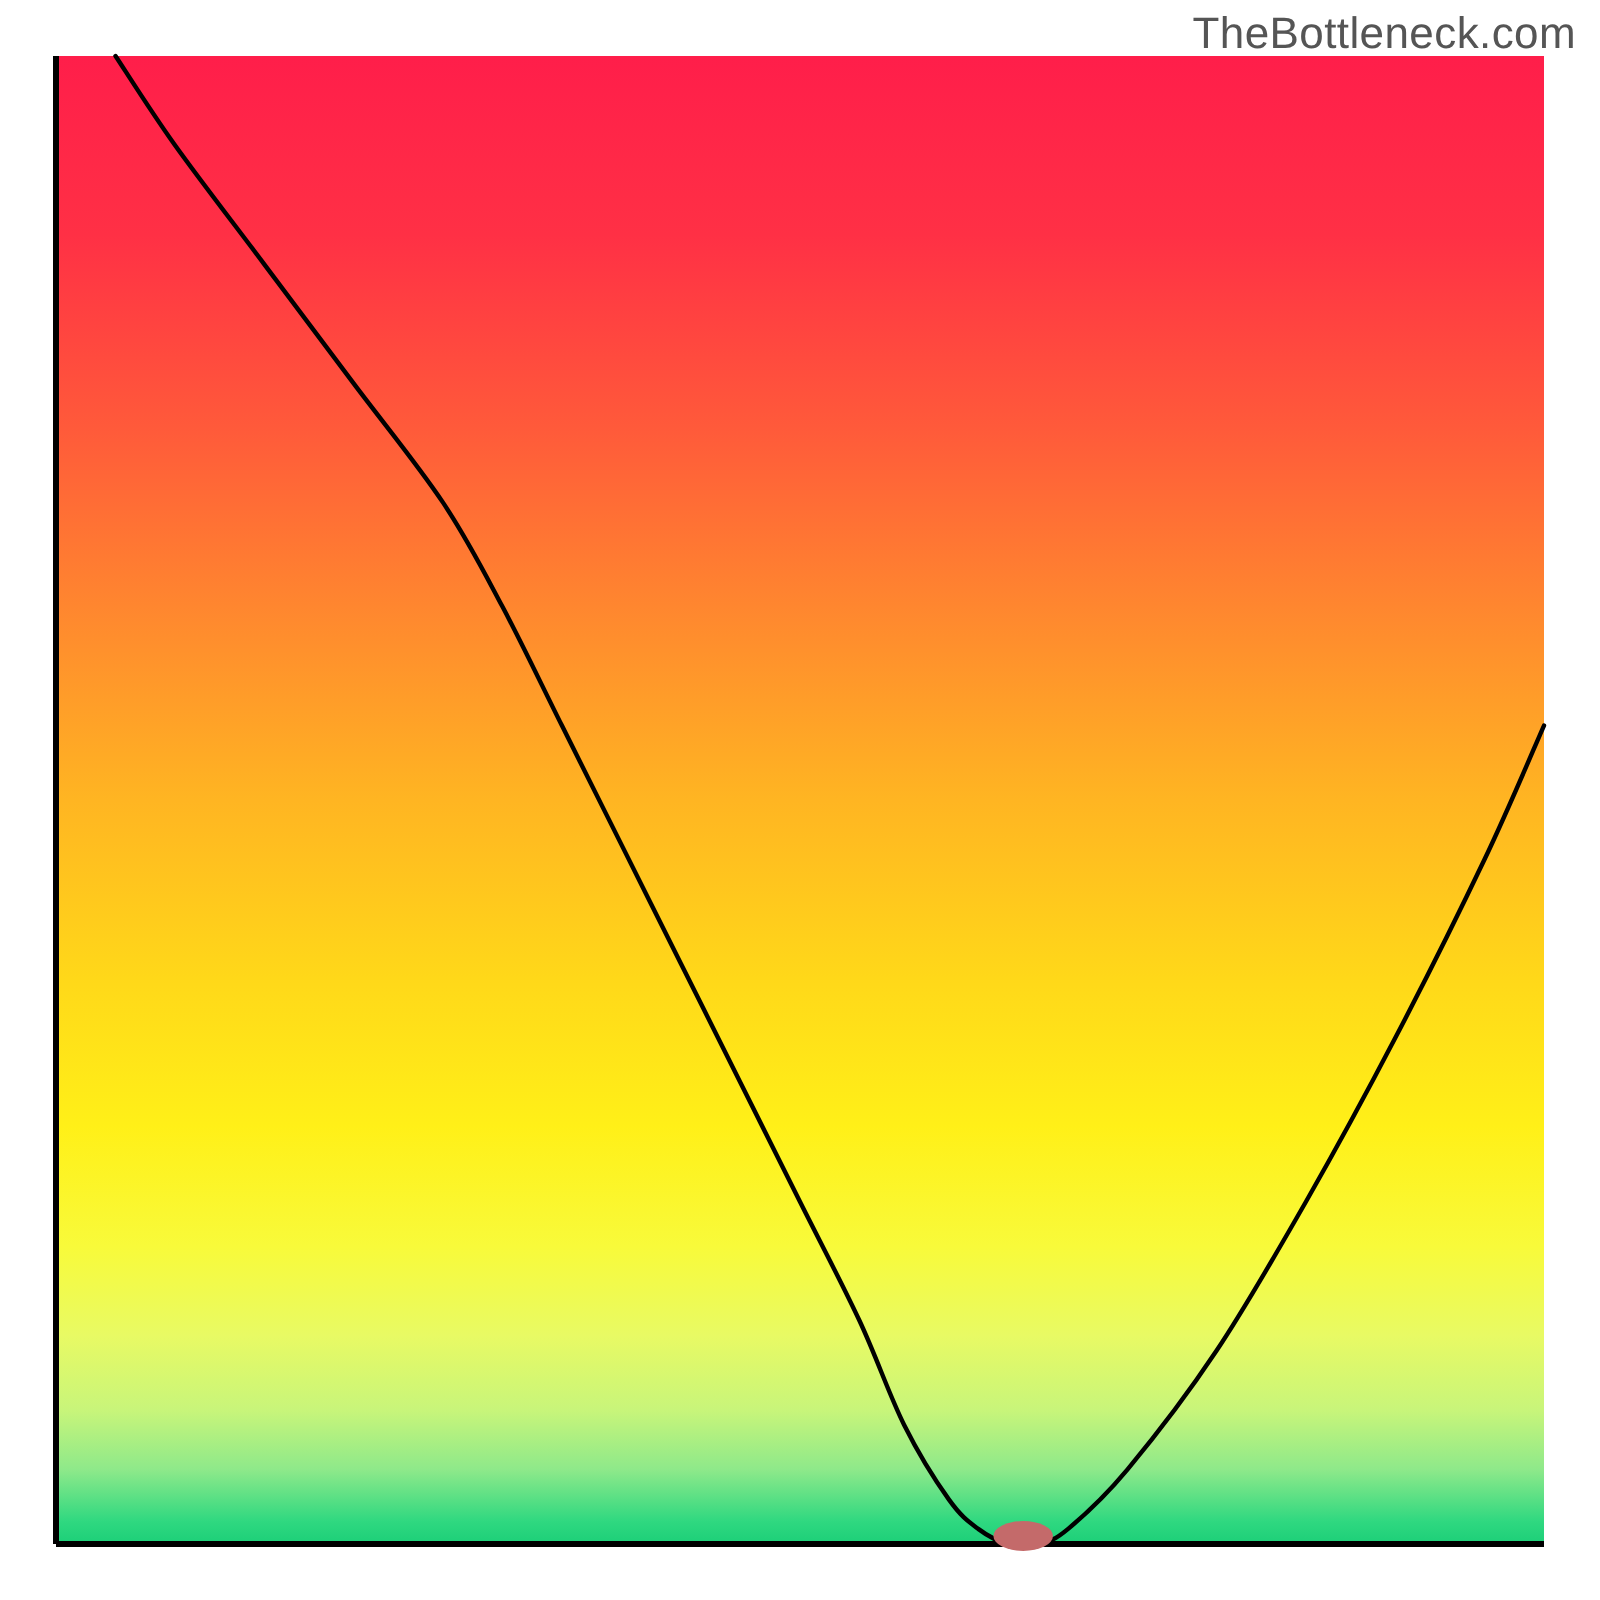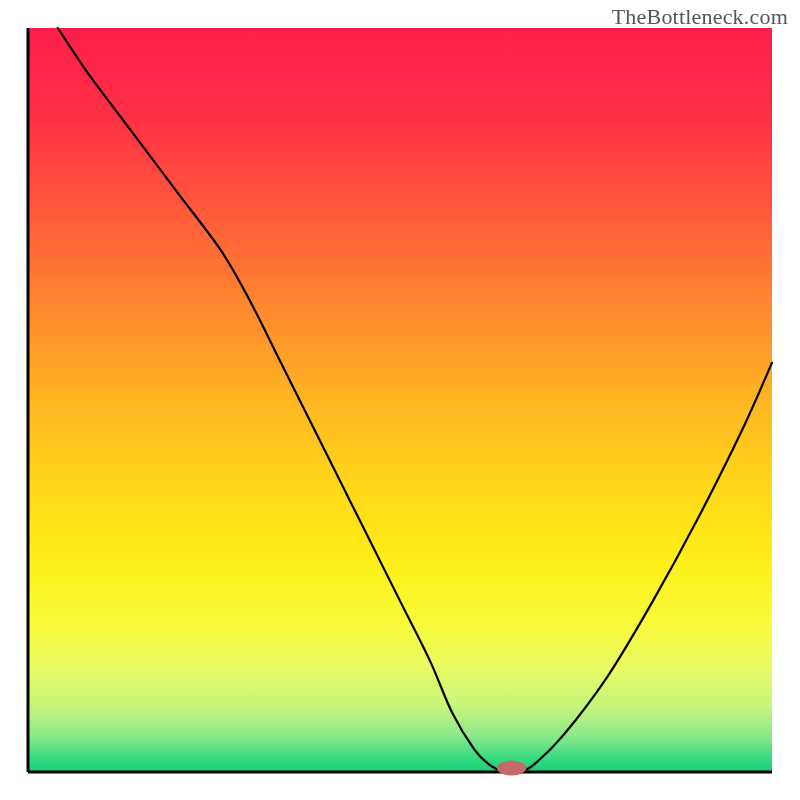--- a/index.html
+++ b/index.html
@@ -7,21 +7,20 @@
     padding: 0;
     width: 800px;
     height: 800px;
     background: #ffffff;
     font-family: Arial, Helvetica, sans-serif;
   }
   .chart-container {
     position: relative;
     width: 800px;
     height: 664px;
-    font-family: Liberation Serif, serif;
   }
   .watermark {
     position: absolute;
     top: 4px;
     right: 12px;
     color: #555555;
     font-size: 22px;
     font-weight: 400;
     z-index: 10;
     letter-spacing: 0.2px;

